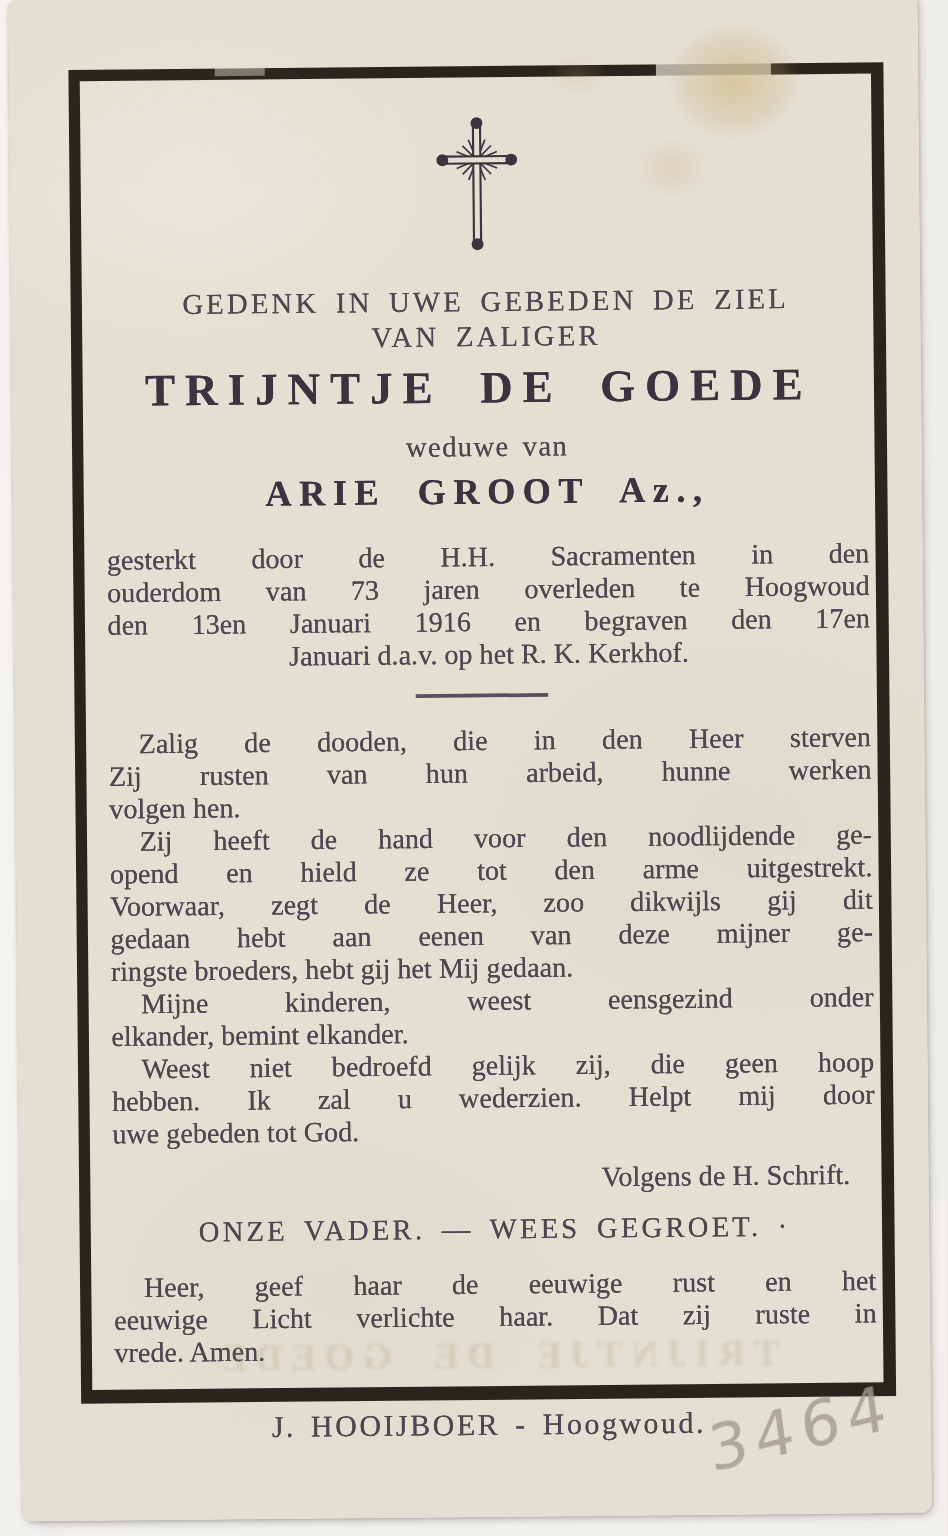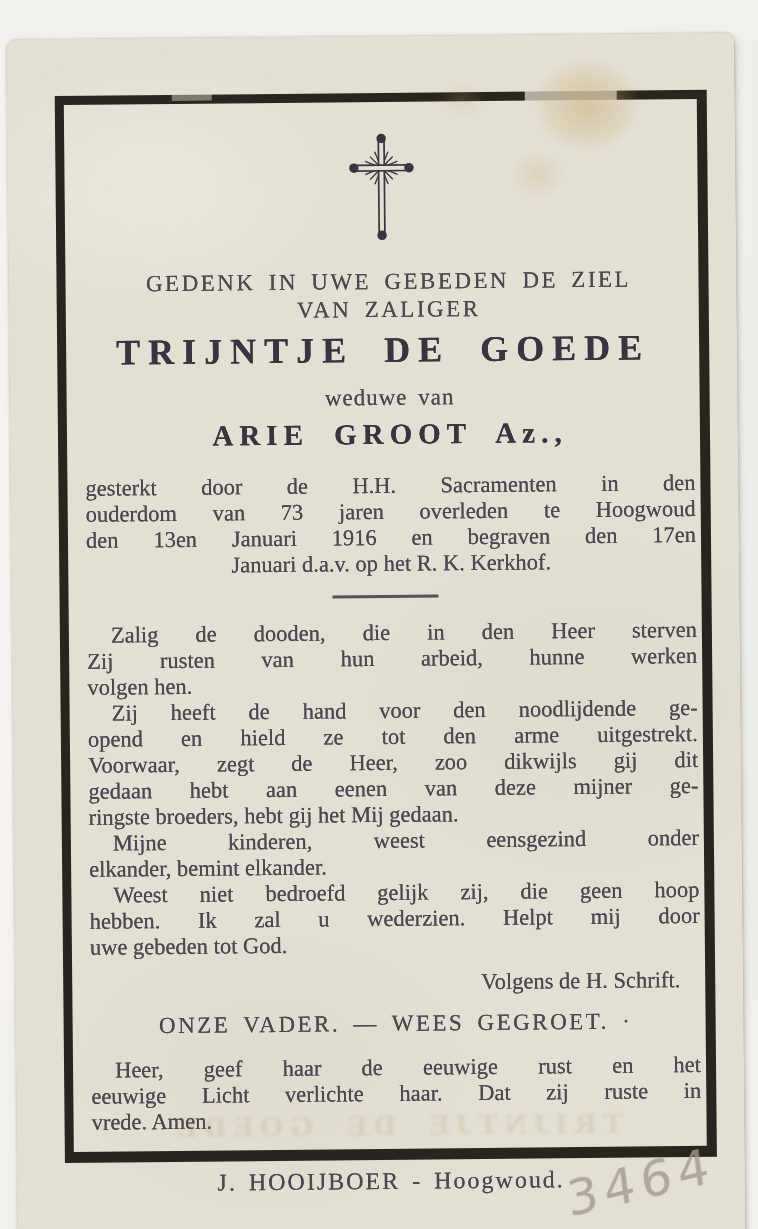--- a/index.html
+++ b/index.html
@@ -6,21 +6,20 @@
     margin: 0; padding: 0;
     width: 758px; height: 1229px;
     overflow: hidden;
     background: #f1f0ed;
     font-family: "Liberation Serif", serif;
   }
   .scanbed {
     position: relative;
     width: 758px; height: 961px;
     background: linear-gradient(90deg, #f4f3f0 0%, #f1f0ec 55%, #ededea 100%);
-    margin-top: 40px;
   }
   .card {
     position: absolute;
     left: 12px; top: -4px;
     width: 728px; height: 1218px;
     background:
       radial-gradient(ellipse 300px 200px at 20% 12%, rgba(255,255,255,0.25), rgba(255,255,255,0) 70%),
       radial-gradient(ellipse 400px 300px at 80% 55%, rgba(210,205,190,0.25), rgba(210,205,190,0) 70%),
       radial-gradient(ellipse 350px 250px at 35% 85%, rgba(214,209,195,0.30), rgba(214,209,195,0) 70%),
       var(--paper, #e3dfd2);

